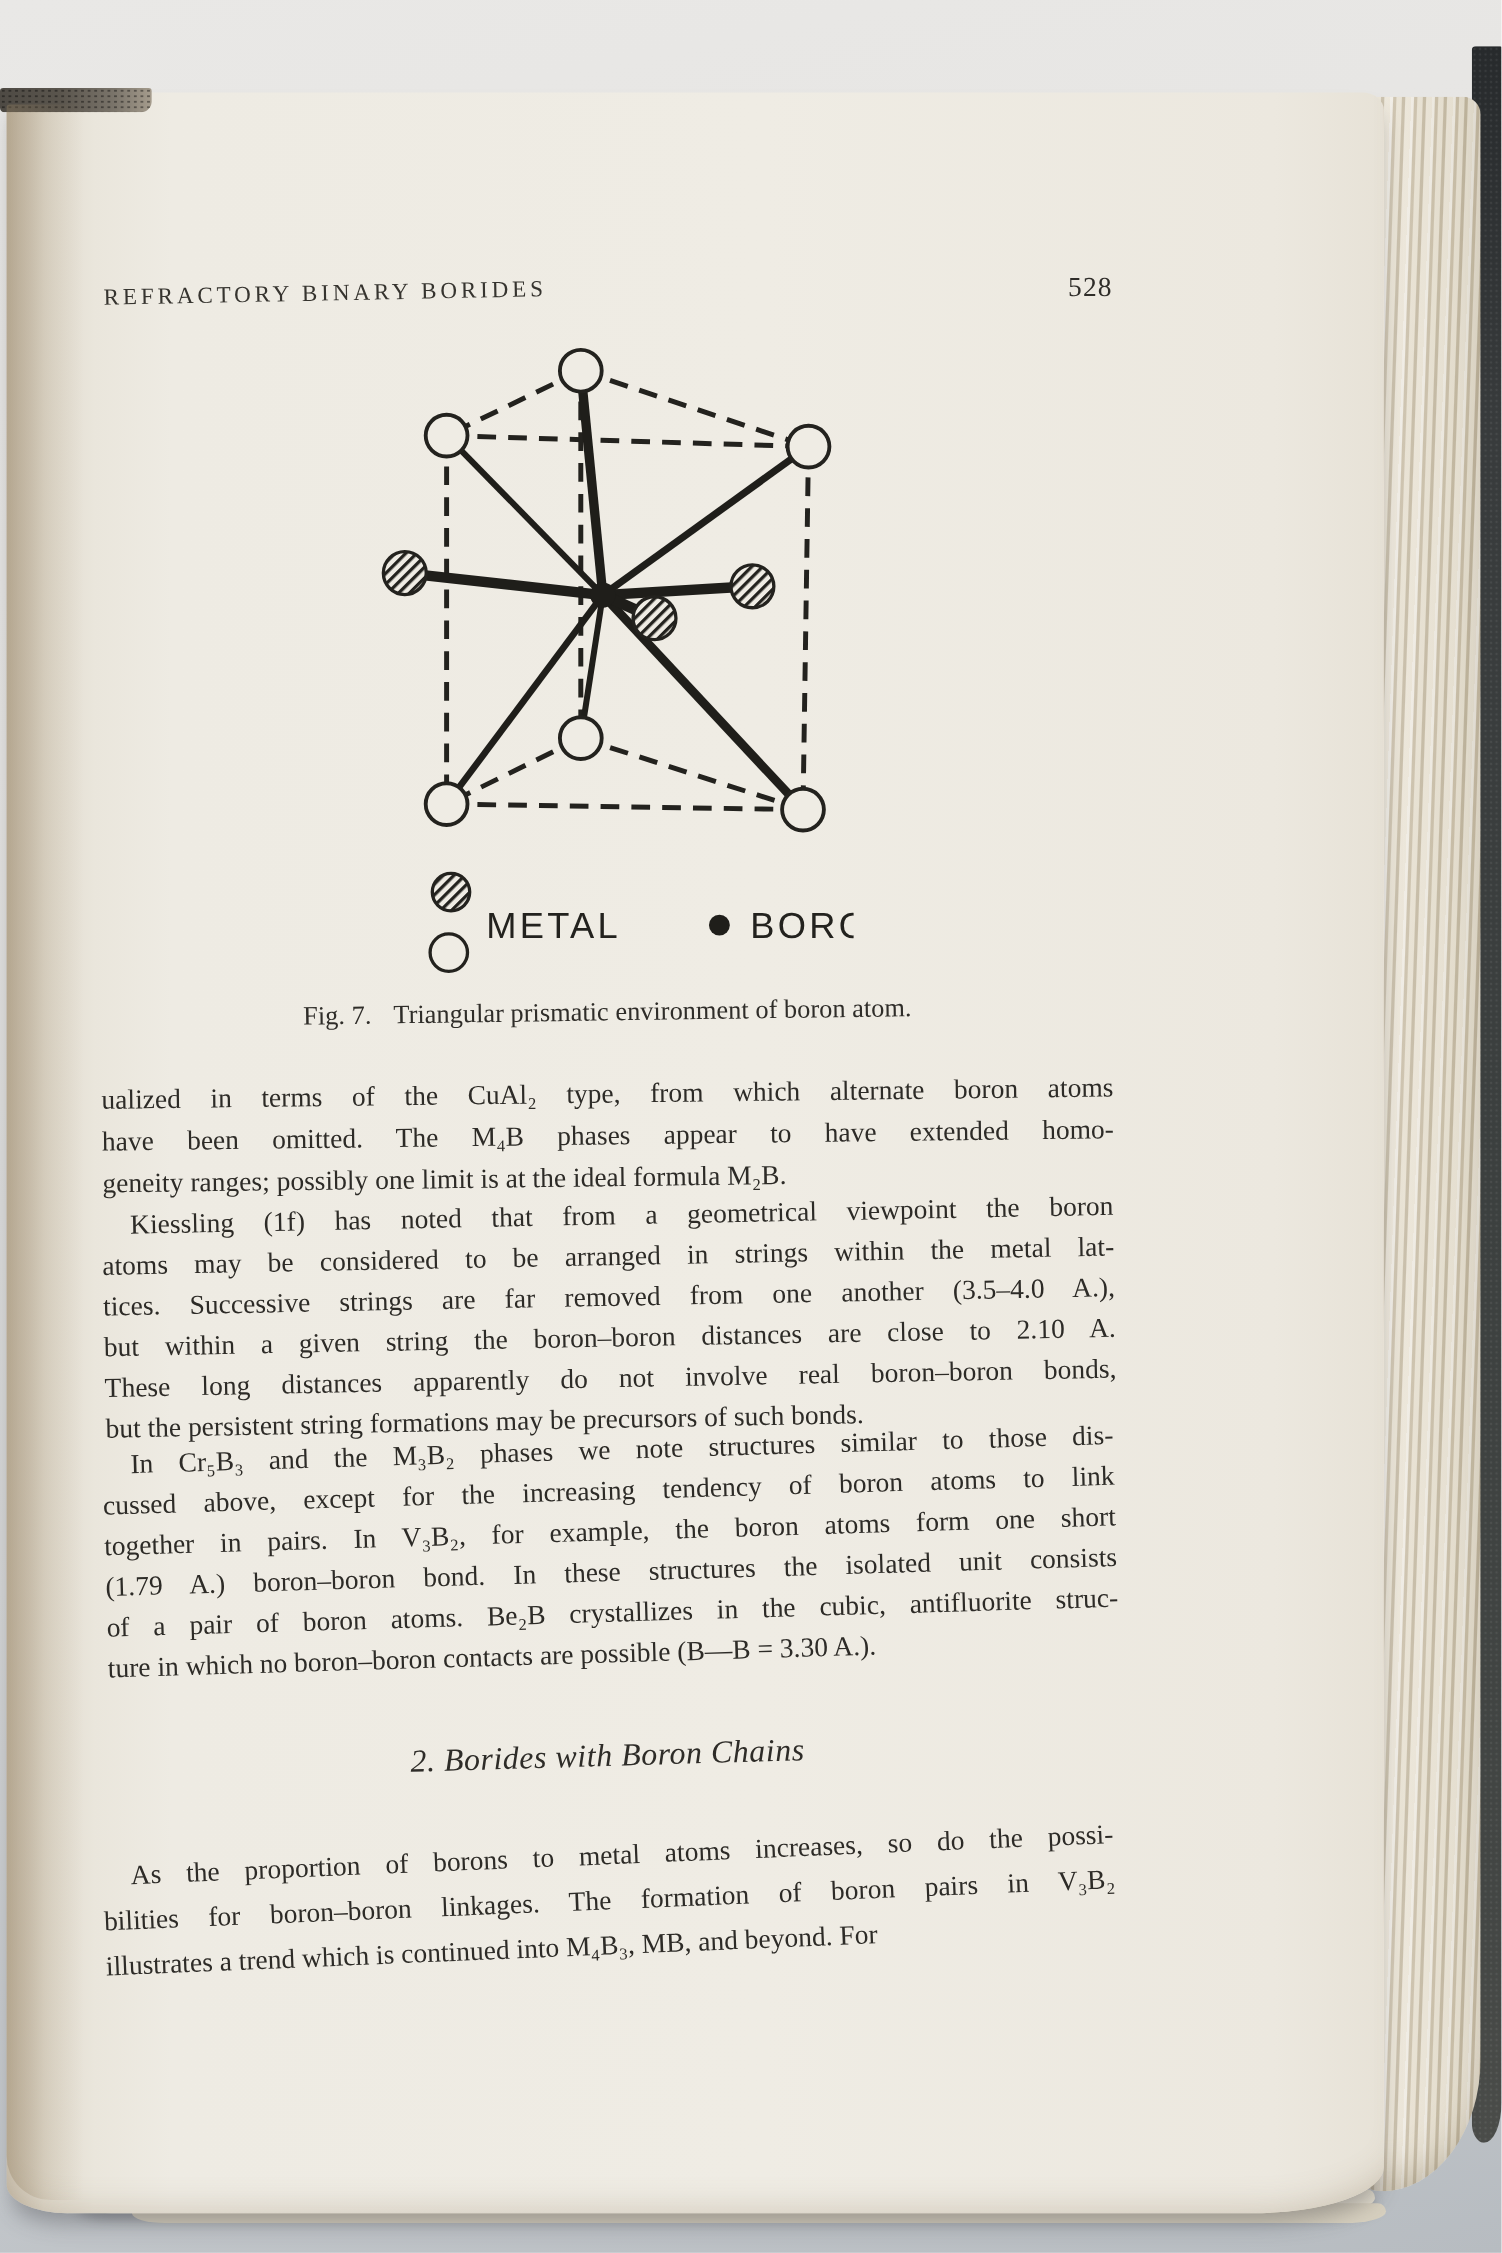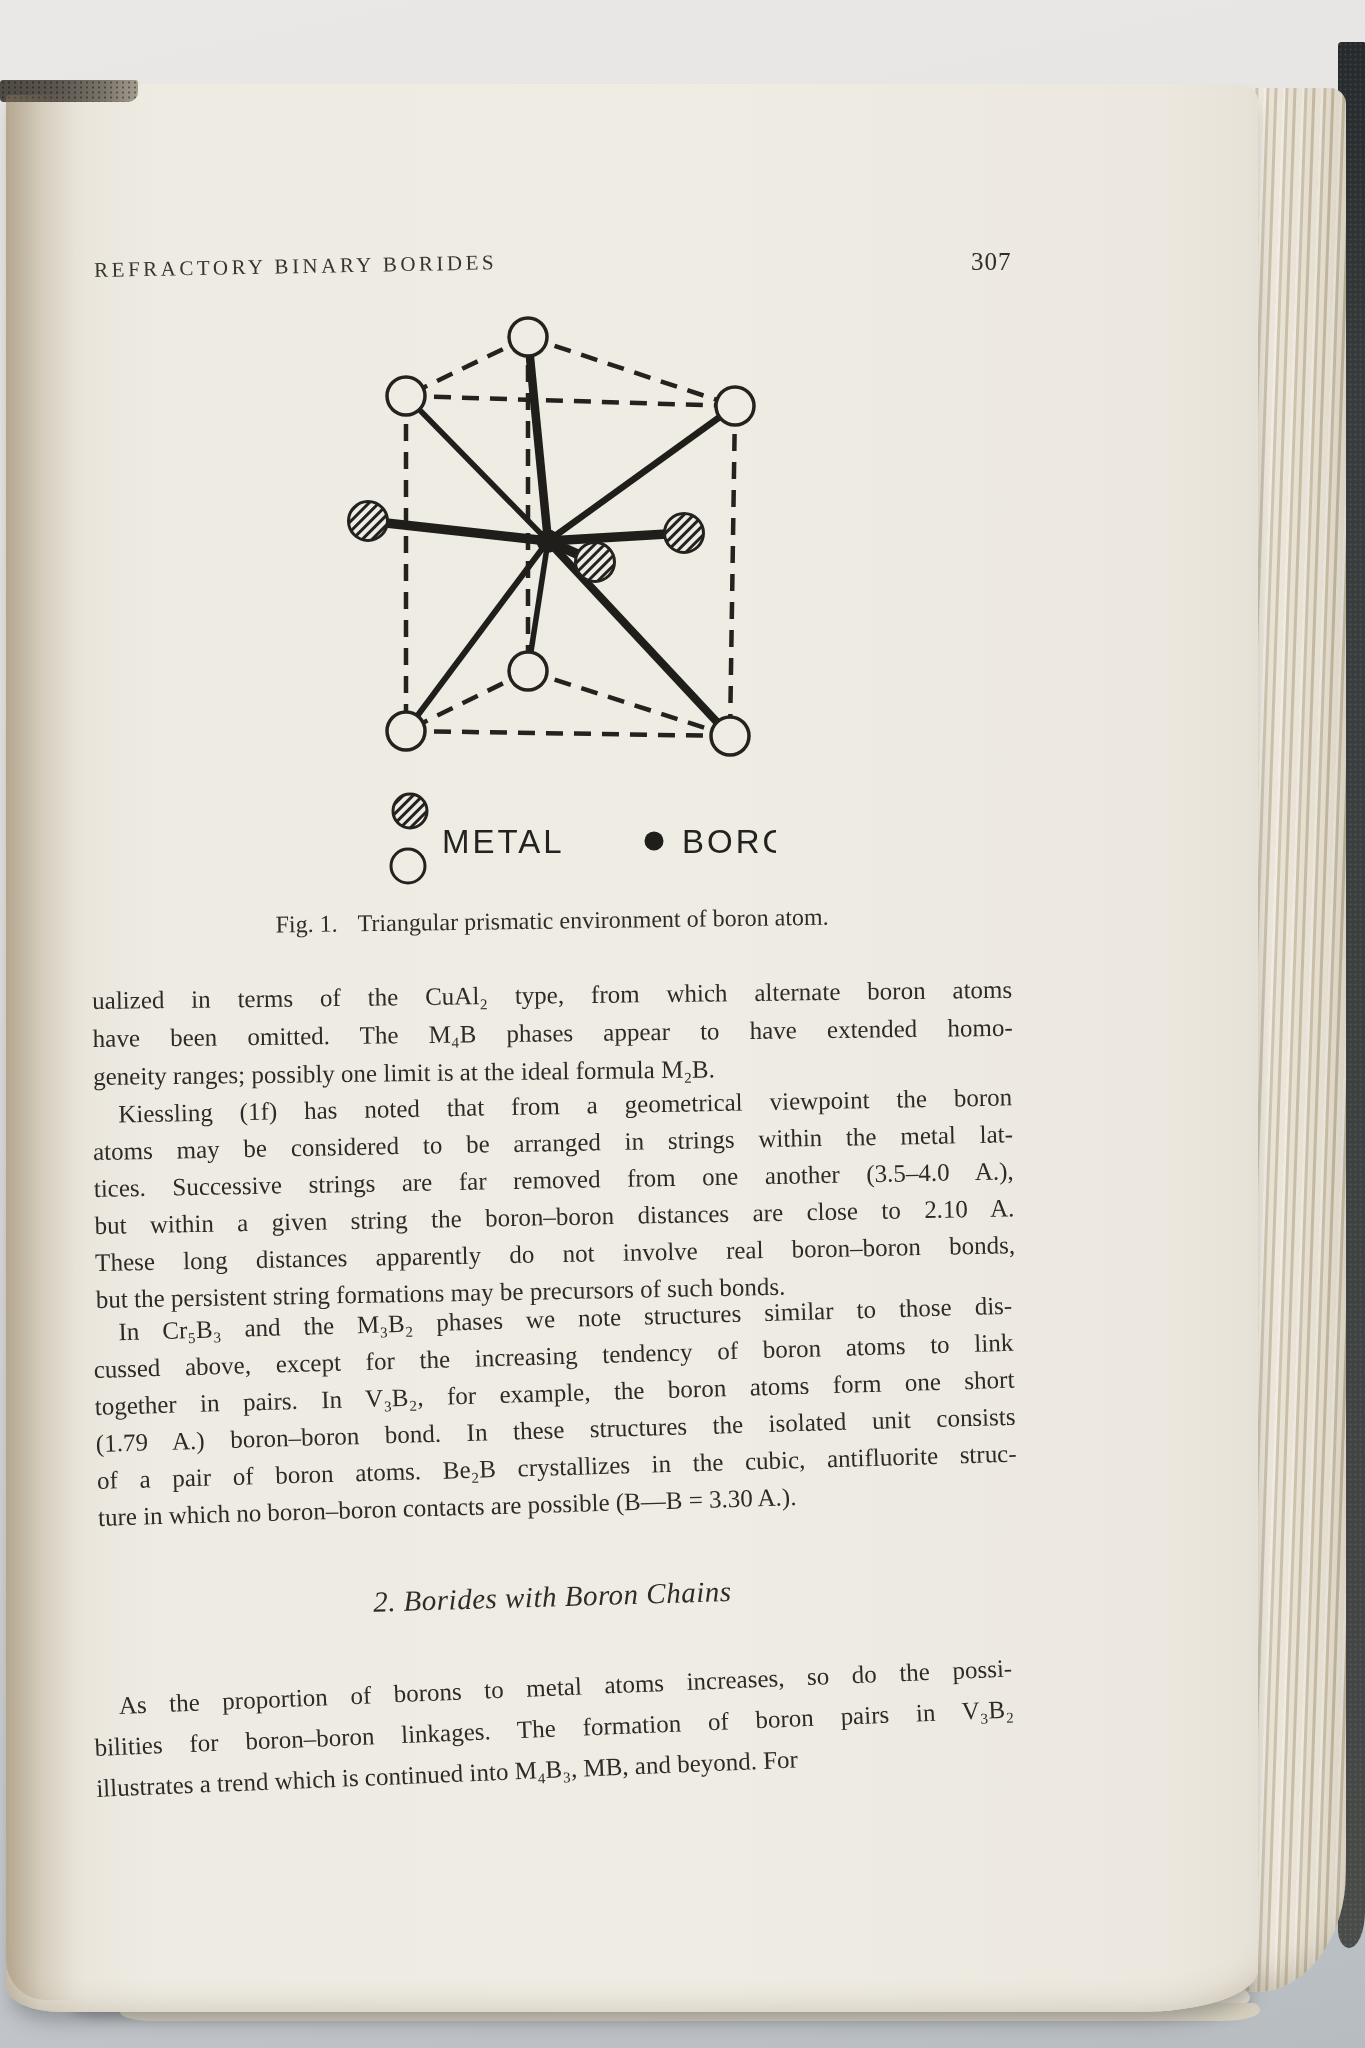--- a/index.html
+++ b/index.html
@@ -93,21 +93,21 @@
 
   <div class="cover-right"></div>
   <div class="fore-edge"></div>
   <div class="under-page1"></div>
   <div class="under-page2"></div>
   <div class="page"></div>
   <div class="board-edge"></div>
   <div class="gutter"></div>
 
   <div class="running-head ink">REFRACTORY BINARY BORIDES</div>
-  <div class="page-number ink">307</div>
+  <div class="page-number ink">528</div>
 
   <div class="figure-wrap">
     <svg viewBox="0 0 460 668">
       <defs>
         <pattern id="hatch" patternUnits="userSpaceOnUse" width="7" height="7" patternTransform="rotate(-45)">
           <rect width="7" height="7" fill="#efece4"></rect>
           <line x1="0" y1="1.5" x2="7" y2="1.5" stroke="#23221e" stroke-width="3"></line>
         </pattern>
       </defs>
 
@@ -156,21 +156,21 @@
         <circle cx="94" cy="574" r="17" fill="url(#hatch)" stroke="#23221e" stroke-width="3"></circle>
         <circle cx="92" cy="629" r="17" fill="#efece4" stroke="#23221e" stroke-width="3"></circle>
         <text x="126" y="616" class="legend-text">METAL</text>
         <circle cx="338" cy="604" r="9.5" fill="#1f1e1a"></circle>
         <text x="366" y="616" class="legend-text">BORON</text>
       </g>
     </svg>
   </div>
 
   <div class="caption">
-    <span>Fig. 1.</span><span class="gap"></span><span>Triangular prismatic environment of boron atom.</span>
+    <span>Fig. 7.</span><span class="gap"></span><span>Triangular prismatic environment of boron atom.</span>
   </div>
 
   <div class="para p1">
     <div class="tl">ualized in terms of the CuAl₂ type, from which alternate boron atoms</div>
     <div class="tl">have been omitted. The M₄B phases appear to have extended homo-</div>
     <div class="tl end">geneity ranges; possibly one limit is at the ideal formula M₂B.</div>
   </div>
 
   <div class="para p2">
     <div class="tl indent">Kiessling (1f) has noted that from a geometrical viewpoint the boron</div>

